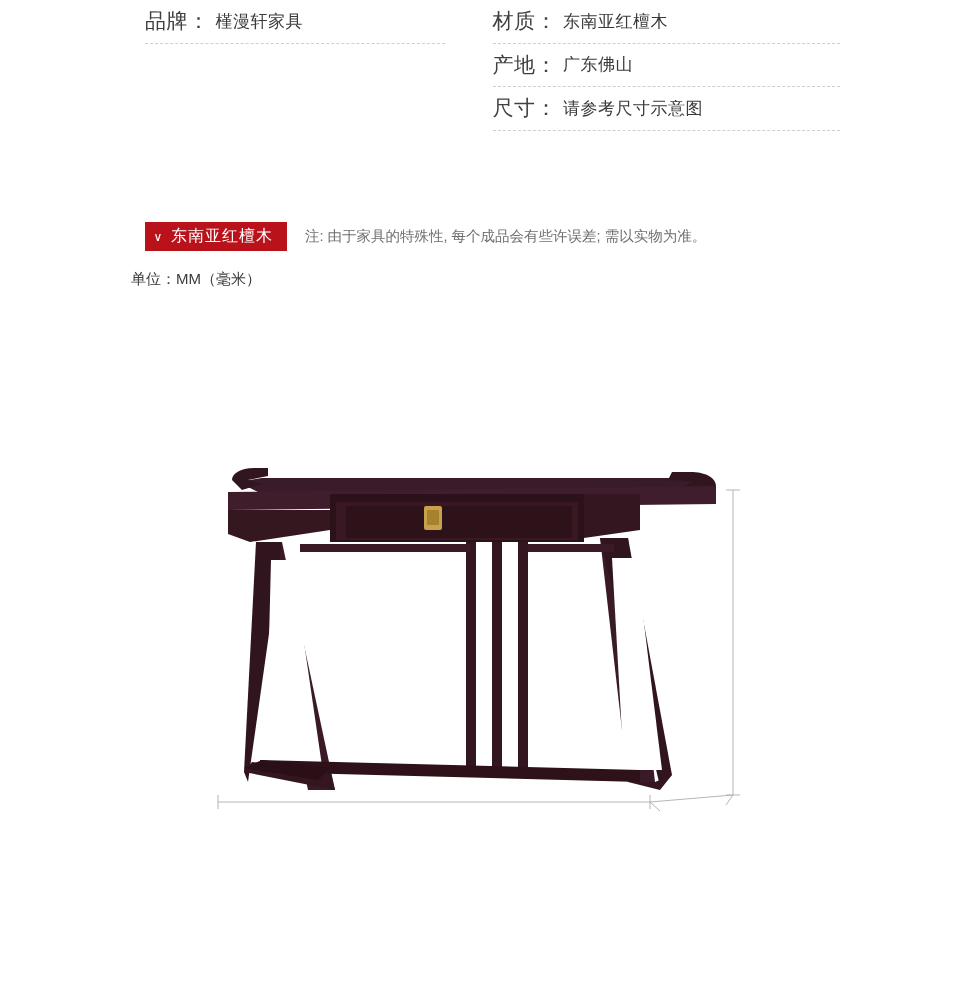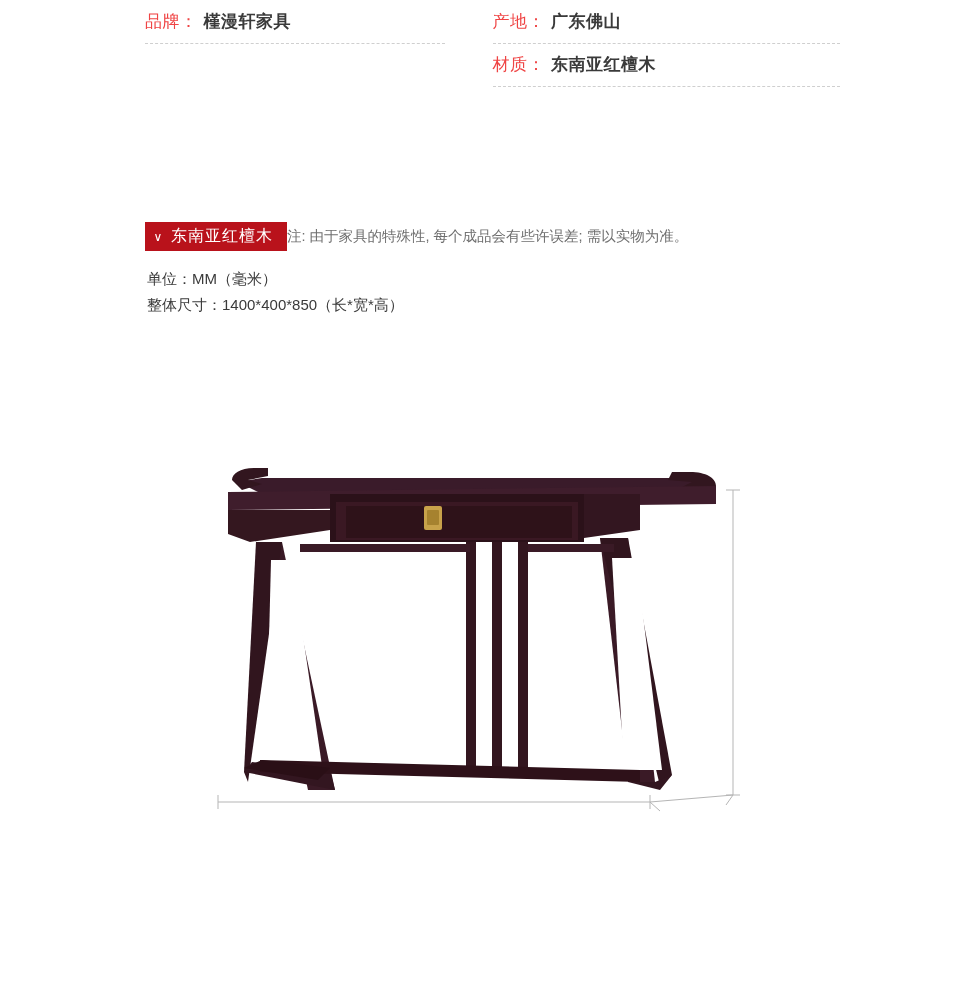--- a/index.html
+++ b/index.html
@@ -31,32 +31,31 @@
   }
   .spec-col.left { padding-right: 48px; }
   .spec-row {
     height: 43.5px;
     display: flex;
     align-items: center;
     border-bottom: 1px dashed #cfcfcf;
     box-sizing: border-box;
   }
   .spec-label {
-    font-size: 17px;
-    color: #ef4444;
+    font-size: 21px;
+    color: #404040;
     white-space: nowrap;
     letter-spacing: 0.5px;
   }
   .spec-value {
     font-size: 17px;
     color: #3a3a3a;
     margin-left: 6px;
     white-space: nowrap;
     letter-spacing: 0.5px;
-    font-weight: bold;
   }
 
   
   .section-head {
     position: absolute;
     left: 145px;
     top: 222px;
     display: flex;
     align-items: center;
   }
@@ -78,27 +77,28 @@
     line-height: 1;
   }
   .badge-text {
     color: #ffffff;
     font-size: 16px;
     letter-spacing: 1px;
   }
   .section-note {
     font-size: 14.5px;
     color: #6f6f6f;
+    margin-left: 18px;
     white-space: nowrap;
   }
 
   
   .unit-lines {
     position: absolute;
-    left: 147px;
+    left: 131px;
     top: 266px;
     font-size: 15px;
     color: #3a3a3a;
     line-height: 26px;
   }
   .unit-lines div { white-space: nowrap; }
 
   
   .diagram {
     position: absolute;
@@ -116,42 +116,45 @@
 
   <div class="spec-col left">
     <div class="spec-row">
       <span class="spec-label">品牌：</span>
       <span class="spec-value">槿漫轩家具</span>
     </div>
   </div>
 
   <div class="spec-col right">
     <div class="spec-row">
+      <span class="spec-label">材质：</span>
+      <span class="spec-value">东南亚红檀木</span>
+    </div>
+    <div class="spec-row">
       <span class="spec-label">产地：</span>
       <span class="spec-value">广东佛山</span>
     </div>
     <div class="spec-row">
-      <span class="spec-label">材质：</span>
-      <span class="spec-value">东南亚红檀木</span>
+      <span class="spec-label">尺寸：</span>
+      <span class="spec-value">请参考尺寸示意图</span>
     </div>
   </div>
 
 </div>
 
 <div class="section-head">
   <div class="section-badge">
     <span class="badge-mark">∨</span>
     <span class="badge-text">东南亚红檀木</span>
   </div>
   <span class="section-note">注: 由于家具的特殊性, 每个成品会有些许误差; 需以实物为准。</span>
 </div>
 
 <div class="unit-lines">
   <div>单位：MM（毫米）</div>
-  <div>整体尺寸：1400*400*850（长*宽*高）</div>
 </div>
 
 <div class="diagram">
   <svg width="980" height="470" viewBox="0 0 980 470" xmlns="http://www.w3.org/2000/svg">
 
     <g stroke="#b5b5b5" stroke-width="1" fill="none">
 
       <line x1="733" y1="60" x2="733" y2="365"></line>
       <line x1="726" y1="60" x2="740" y2="60"></line>
       <line x1="726" y1="365" x2="740" y2="365"></line>

